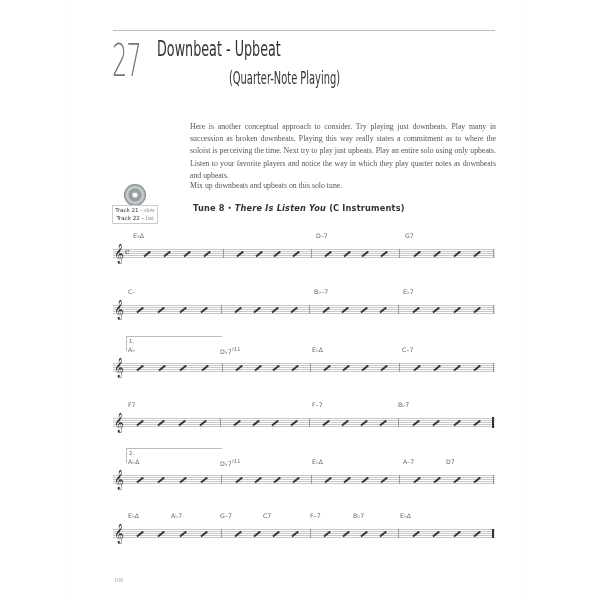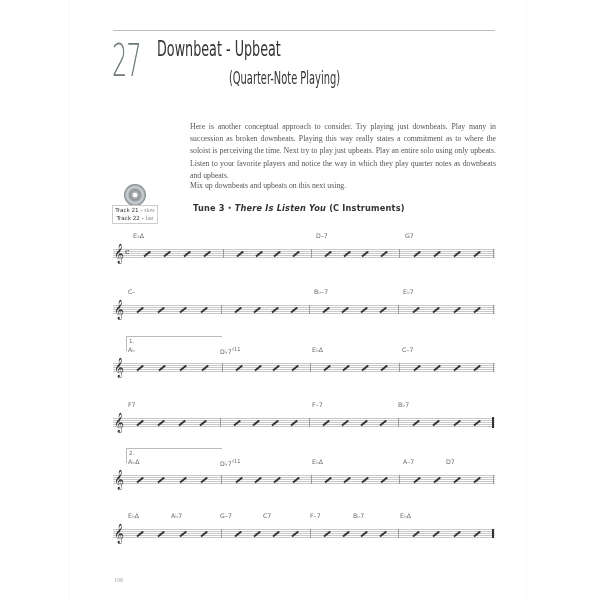--- a/index.html
+++ b/index.html
@@ -35,30 +35,30 @@
 <body>
 
 <div class="edge"></div>
 <div class="rule"></div>
 
 <div class="chap-num">27</div>
 <div class="chap-title">Downbeat - Upbeat</div>
 <div class="chap-sub">(Quarter-Note Playing)</div>
 
 <div class="para">Here is another conceptual approach to consider. Try playing just downbeats. Play many in succession as broken downbeats. Playing this way really states a commitment as to where the soloist is perceiving the time. Next try to play just upbeats. Play an entire solo using only upbeats. Listen to your favorite players and notice the way in which they play quarter notes as downbeats and upbeats.</div>
-<div class="para2">Mix up downbeats and upbeats on this next using.</div>
+<div class="para2">Mix up downbeats and upbeats on this solo tune.</div>
 
 <div class="cd"></div>
 <div class="track-box">
   <div><span>Track 21</span> - <span class="spd">slow</span></div>
   <div><span>Track 22</span> - <span class="spd">fast</span></div>
 </div>
 
 <div class="tune">
-  <span>Tune 3</span><span class="dot">•</span><span class="ital">There Is Listen You</span> <span>(C Instruments)</span>
+  <span>Tune 8</span><span class="dot">•</span><span class="ital">There Is Listen You</span> <span>(C Instruments)</span>
 </div>
 
 <div id="score">
     <div class="system" style="top: 249px;">
       <div class="staff-line" style="top: 0px;"></div>
       <div class="staff-line" style="top: 2px;"></div>
       <div class="staff-line" style="top: 4px;"></div>
       <div class="staff-line" style="top: 6px;"></div>
       <div class="staff-line" style="top: 8px;"></div>
       <div class="clef">𝄞</div>

